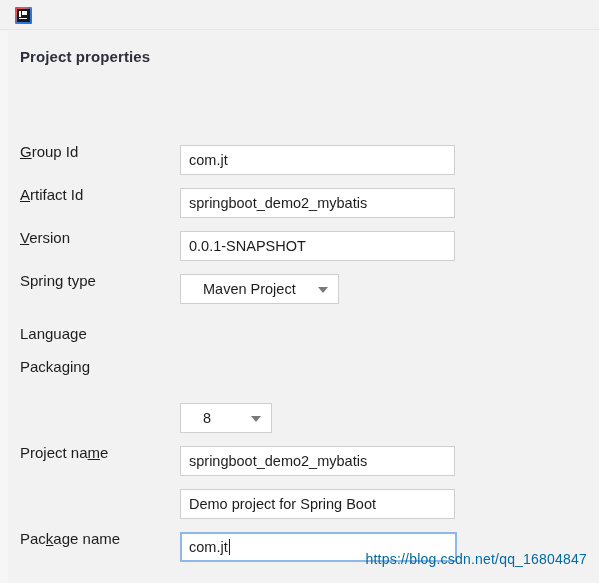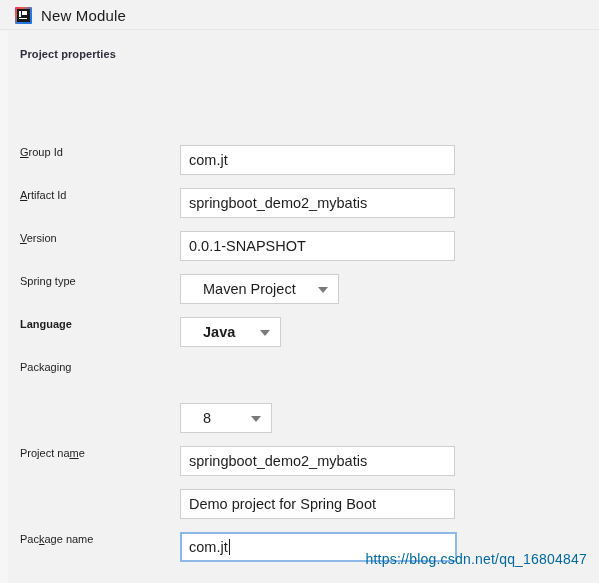--- a/index.html
+++ b/index.html
@@ -91,21 +91,21 @@
     left: 0; top: 0;
     width: 8px;
     height: 552px;
     background: #f6f6f6;
   }
 
   #section-title {
     position: absolute;
     left: 20px;
     top: 17px;
-    font-size: 11px;
+    font-size: 15px;
     font-weight: bold;
     color: #2f2f3d;
     letter-spacing: 0.1px;
     white-space: nowrap;
     text-align: right;
   }
 
   #form {
     position: absolute;
     left: 0;
@@ -118,21 +118,21 @@
     left: 0;
     height: 30px;
     width: 599px;
   }
   .row .label {
     position: absolute;
     left: 20px;
     top: 0;
     height: 30px;
     line-height: 30px;
-    font-size: 11px;
+    font-size: 15px;
     color: #1d1d1d;
     white-space: nowrap;
     text-align: center;
   }
   .label u {
     text-decoration: underline;
     text-underline-offset: 1px;
   }
 
   .field {
@@ -193,21 +193,20 @@
 </head>
 <body>
 
 <div id="titlebar">
   <span class="idea-icon">
     <span class="inner"></span>
     <span class="bar1"></span>
     <span class="bar2"></span>
     <span class="bar3"></span>
   </span>
-  <span id="window-title">New Module</span>
 </div>
 
 <div id="content">
   <div id="left-edge"></div>
   <div id="section-title">Project properties</div>
   <div id="form">
       <div class="row" style="top: 106px;">
         <div class="label"><u>G</u>roup Id</div>
         <div class="field text" style="width: 275px;">com.jt</div>
       </div>
@@ -216,23 +215,22 @@
         <div class="field text" style="width: 275px;">springboot_demo2_mybatis</div>
       </div>
       <div class="row" style="top: 192px;">
         <div class="label"><u>V</u>ersion</div>
         <div class="field text" style="width: 275px;">0.0.1-SNAPSHOT</div>
       </div>
       <div class="row" style="top: 235px;">
         <div class="label">Spring type</div>
         <div class="field combo" style="width: 159px;">Maven Project<span class="arrow"></span></div>
       </div>
-      <div class="row" style="top: 278px; font-weight: bold;">
+      <div class="row" style="top: 288px;">
         <div class="label">Language</div>
-        <div class="field combo" style="width: 101px;">Java<span class="arrow"></span></div>
       </div>
       <div class="row" style="top: 321px;">
         <div class="label">Packaging</div>
       </div>
       <div class="row" style="top: 364px;">
         <div class="field combo" style="width: 92px;">8<span class="arrow"></span></div>
       </div>
       <div class="row" style="top: 407px;">
         <div class="label">Project na<u>m</u>e</div>
         <div class="field text" style="width: 275px;">springboot_demo2_mybatis</div>

